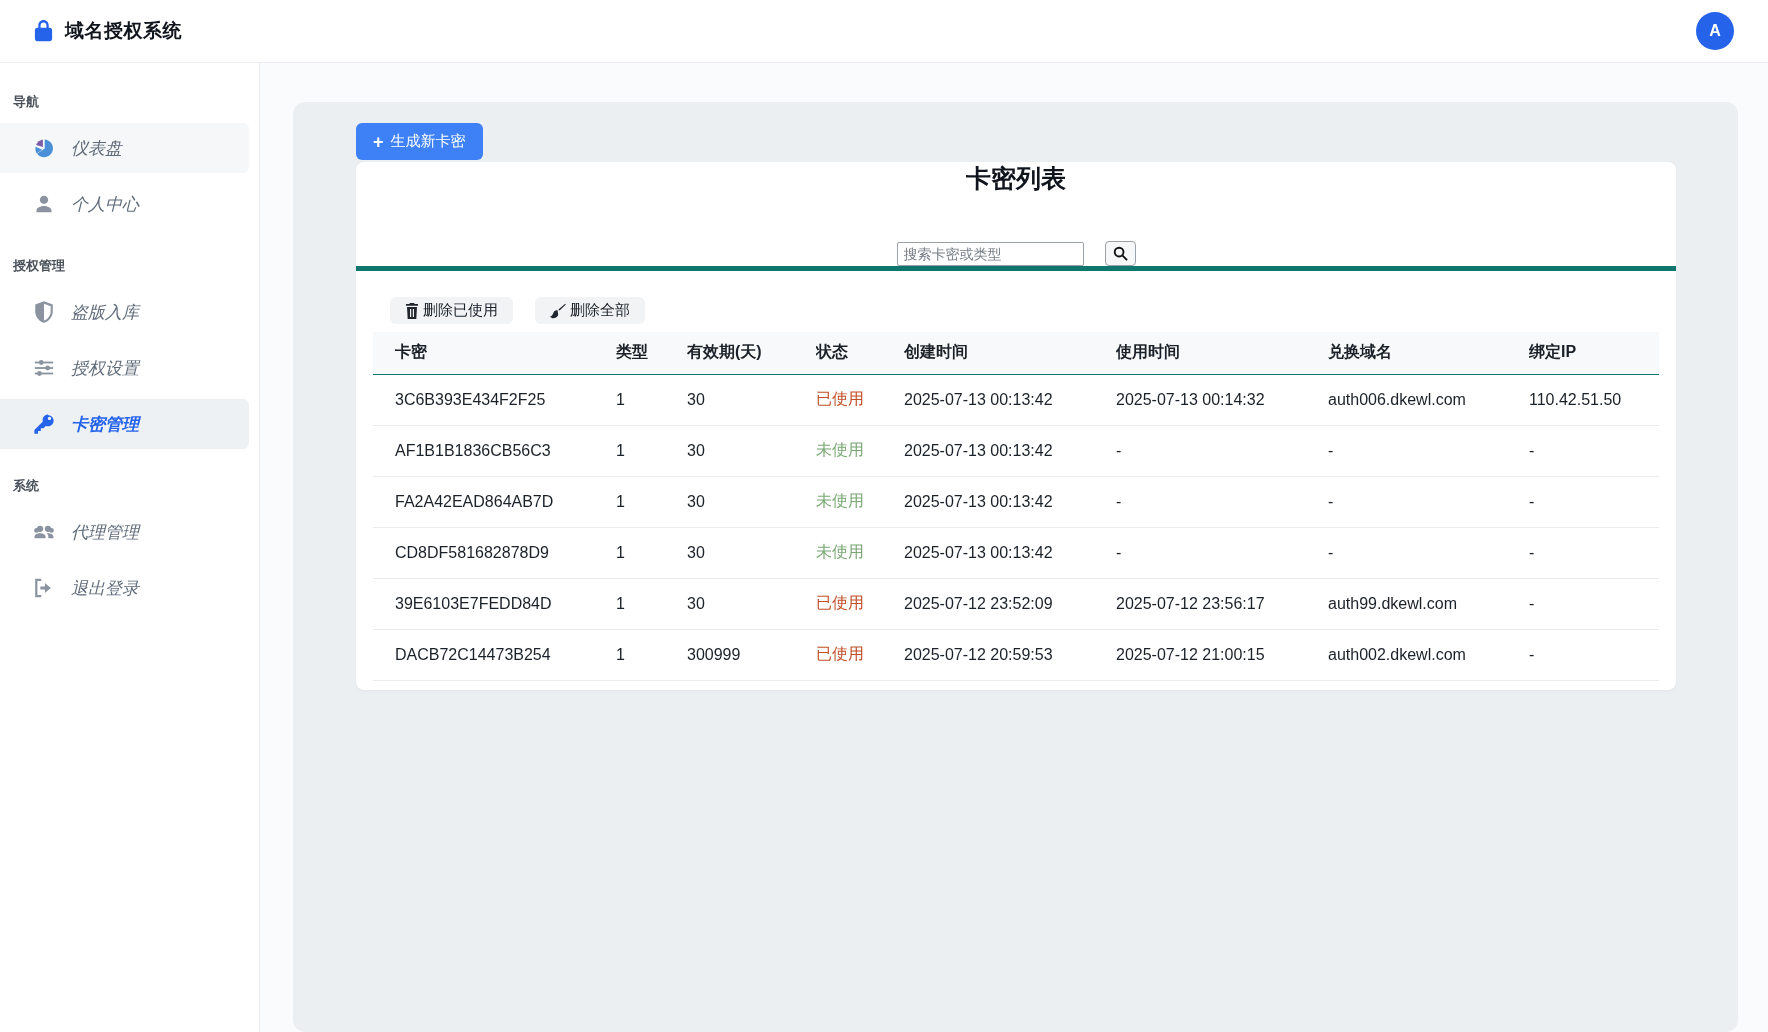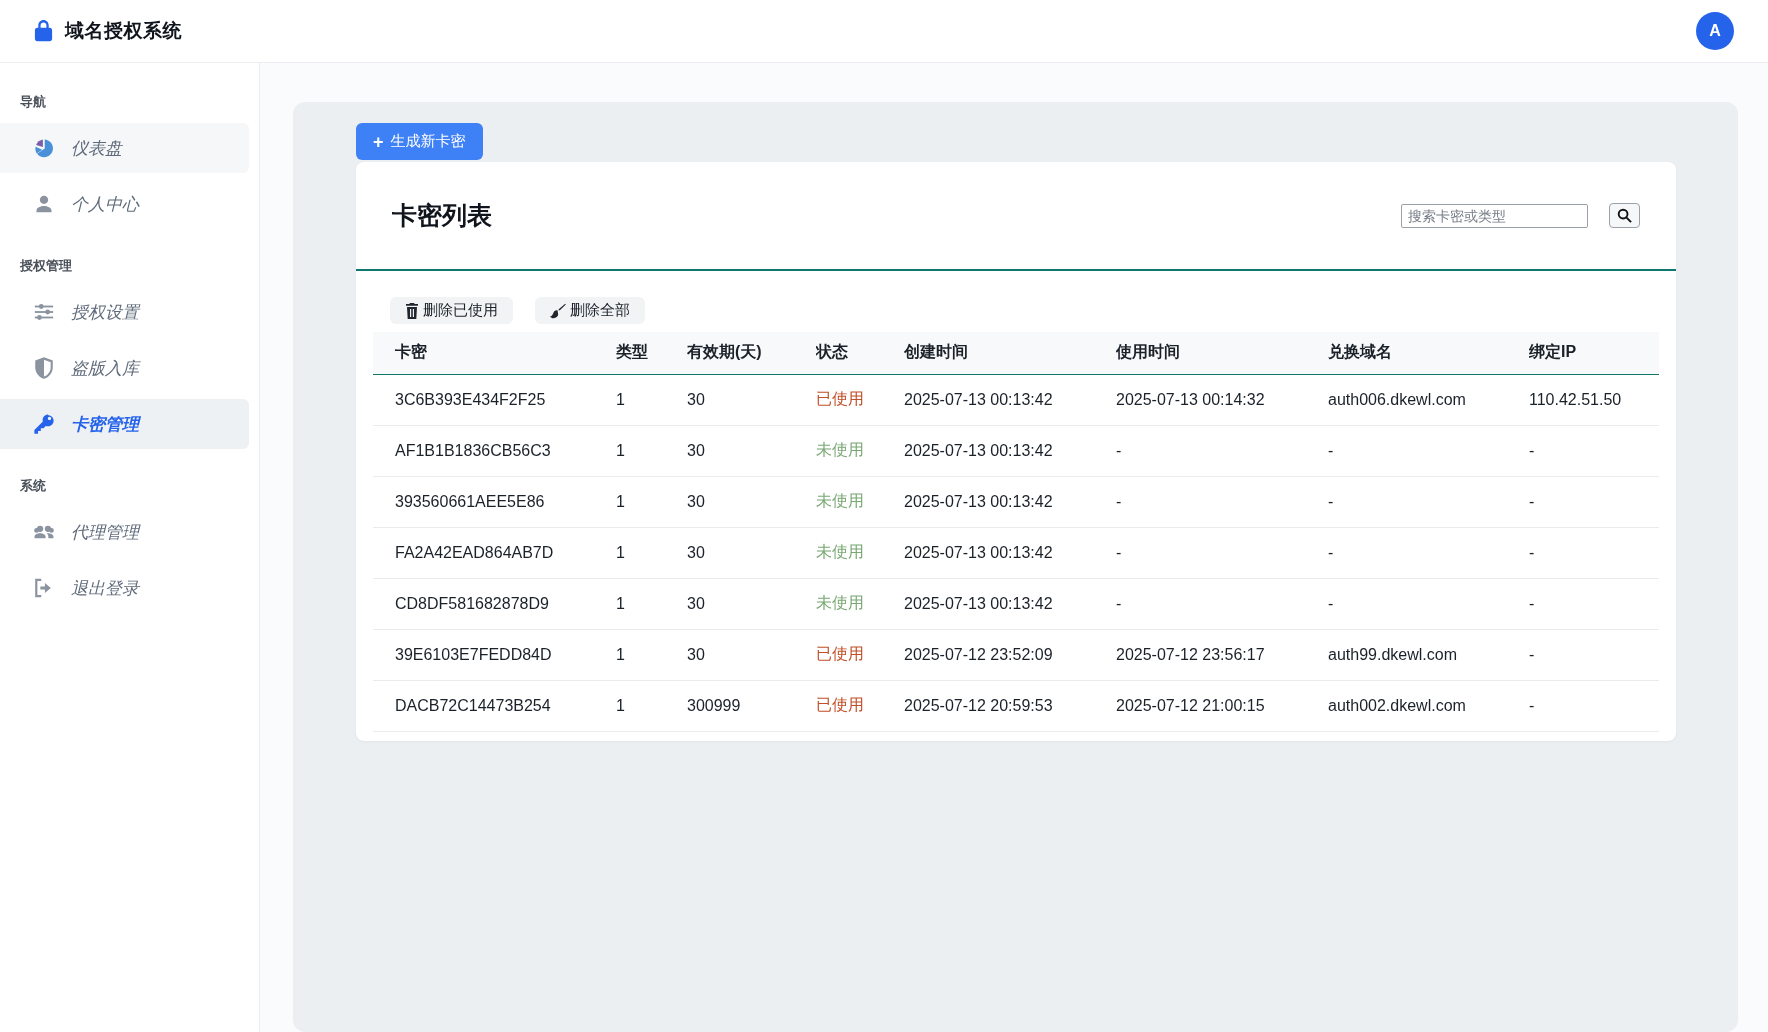--- a/index.html
+++ b/index.html
@@ -22,21 +22,21 @@
     display:flex; align-items:center; justify-content:center; cursor:pointer;
   }
   
   .layout { display:flex; height:969px; }
   .sidebar {
     width:260px; background:#ffffff; border-right:1px solid #ebedf0;
     padding-top:30px; flex:none;
   }
   .section-label {
     font-size:13px; font-weight:bold; color:#49505a;
-    padding-left:20px; margin-bottom:12px;
+    padding-left:13px; margin-bottom:12px;
   }
   .section { margin-bottom:28px; }
   .nav-item {
     height:50px; display:flex; align-items:center; gap:16px;
     padding-left:33px; margin:0 10px 6px 0; border-radius:0 6px 6px 0;
     font-size:17px; color:#5f6b7a; cursor:pointer;font-style:italic;
   }
   .nav-item .nav-icon { width:22px; height:22px; display:flex; align-items:center; justify-content:center; }
   .nav-item.subtle { background:#f5f7f9; }
   .nav-item.active { background:#eef1f4; color:var(--accent-dark,#2563eb); font-weight:bold; }
@@ -52,21 +52,21 @@
     font-size:15px; font-family:inherit; display:inline-flex; align-items:center; gap:7px;
     cursor:pointer;
   }
   .gen-btn .plus { font-size:18px; font-weight:bold; line-height:1; }
   .card {
     margin:0 62px 0 63px; background:#ffffff; border-radius:8px;
     box-shadow:0 1px 3px rgba(20,30,50,.05);
   }
   .card-head {
     height:109px; display:flex; align-items:center; justify-content:space-between;
-    padding:0 36px; border-bottom:2px solid #0f766e;
+    padding:0 36px; border-bottom:5px solid #0f766e;flex-direction:column;
   }
   .card-title { font-size:25px; font-weight:bold; color:#10141c; }
   .search-group { display:flex; align-items:center; gap:21px; }
   .search-input {
     width:187px; height:24px; border:1px solid #9aa1a9; border-radius:2px;
     font-size:14px; font-family:inherit; padding:0 6px; color:#212529; background:#fff;
   }
   .search-input::placeholder { color:#767d86; }
   .search-btn {
     width:31px; height:25px; border:1px solid #9aa1a9; border-radius:4px;
@@ -132,38 +132,38 @@
             </svg>
         </span>
         <span>个人中心</span>
       </div>
     </div>
 
     <div class="section">
       <div class="section-label">授权管理</div>
       <div class="nav-item">
         <span class="nav-icon">
+          <svg width="20" height="22" viewBox="0 0 24 26">
+              <path fill="#8a939f" d="M12 0 1.5 4v8c0 7 4.5 11.8 10.5 14 6-2.2 10.5-7 10.5-14V4L12 0zm0 3 8 3v6c0 5.5-3.4 9.3-8 11.3V3z"></path>
+            </svg>
+        </span>
+        <span>盗版入库</span>
+      </div>
+      <div class="nav-item">
+        <span class="nav-icon">
           <svg width="22" height="22" viewBox="0 0 24 24" stroke="#8a939f" stroke-width="2" fill="#8a939f">
             <line x1="2" y1="6" x2="22" y2="6"></line>
               <circle cx="9" cy="6" r="2.6" stroke="none"></circle>
             <line x1="2" y1="12" x2="22" y2="12"></line>
               <circle cx="16" cy="12" r="2.6" stroke="none"></circle>
             <line x1="2" y1="18" x2="22" y2="18"></line>
               <circle cx="7" cy="18" r="2.6" stroke="none"></circle>
           </svg>
         </span>
         <span>授权设置</span>
-      </div>
-      <div class="nav-item">
-        <span class="nav-icon">
-          <svg width="20" height="22" viewBox="0 0 24 26">
-              <path fill="#8a939f" d="M12 0 1.5 4v8c0 7 4.5 11.8 10.5 14 6-2.2 10.5-7 10.5-14V4L12 0zm0 3 8 3v6c0 5.5-3.4 9.3-8 11.3V3z"></path>
-            </svg>
-        </span>
-        <span>盗版入库</span>
       </div>
       <div class="nav-item active">
         <span class="nav-icon">
           <svg width="22" height="22" viewBox="0 0 24 24">
               <path fill="#2563eb" d="M16.5 1.5c-3.3 0-6 2.7-6 6 0 .6.1 1.2.3 1.8L1.5 18.6V22.5h4v-3h3v-3h3l2.4-2.4c.8.3 1.7.4 2.6.4 3.3 0 6-2.7 6-6s-2.7-6-6-6zm1.5 6.2c-1 0-1.8-.8-1.8-1.8S17 4.1 18 4.1s1.8.8 1.8 1.8-.8 1.8-1.8 1.8z"></path>
             </svg>
         </span>
         <span>卡密管理</span>
       </div>
     </div>
@@ -277,30 +277,20 @@
     <td>AF1B1B1836CB56C3</td>
     <td>1</td>
     <td>30</td>
     <td class="unused">未使用</td>
     <td>2025-07-13 00:13:42</td>
     <td>-</td>
     <td>-</td>
     <td>-</td>
   </tr>
 
-  <tr>
-    <td>393560661AEE5E86</td>
-    <td>1</td>
-    <td>30</td>
-    <td class="unused">未使用</td>
-    <td>2025-07-13 00:13:42</td>
-    <td>-</td>
-    <td>-</td>
-    <td>-</td>
-  </tr>
 
   <tr>
     <td>FA2A42EAD864AB7D</td>
     <td>1</td>
     <td>30</td>
     <td class="unused">未使用</td>
     <td>2025-07-13 00:13:42</td>
     <td>-</td>
     <td>-</td>
     <td>-</td>

